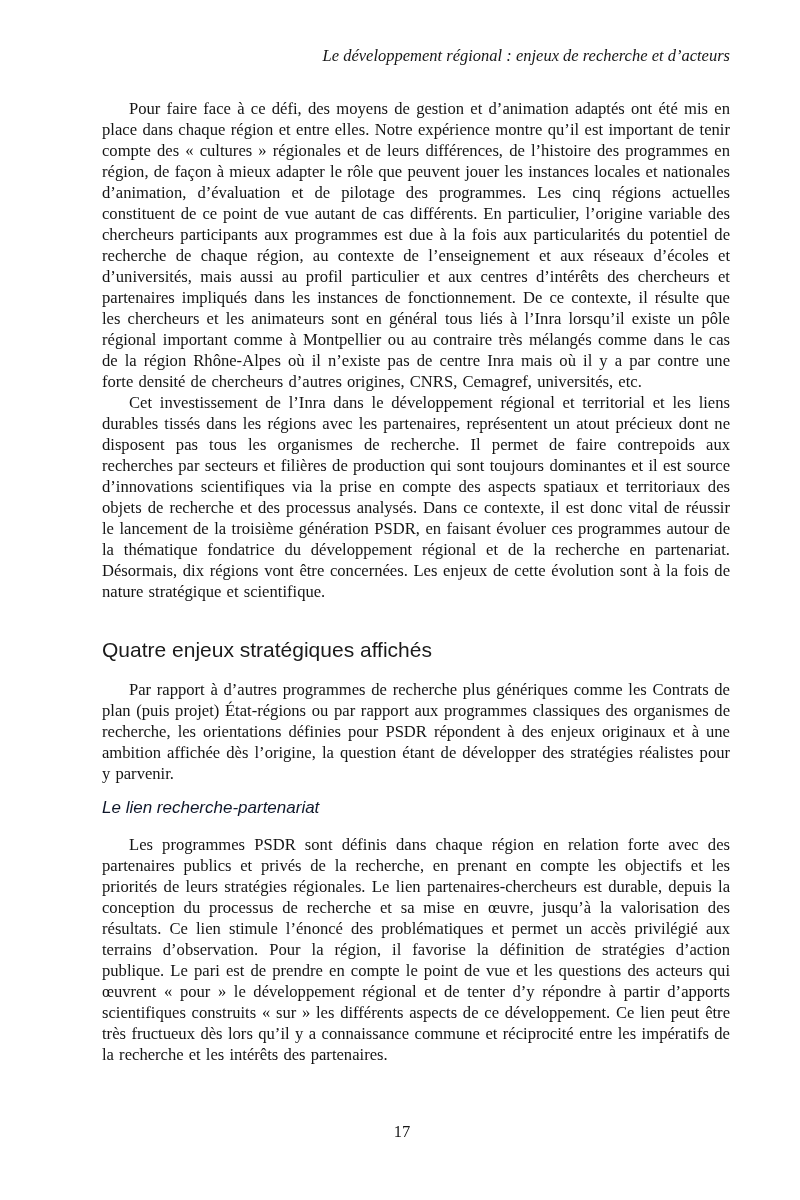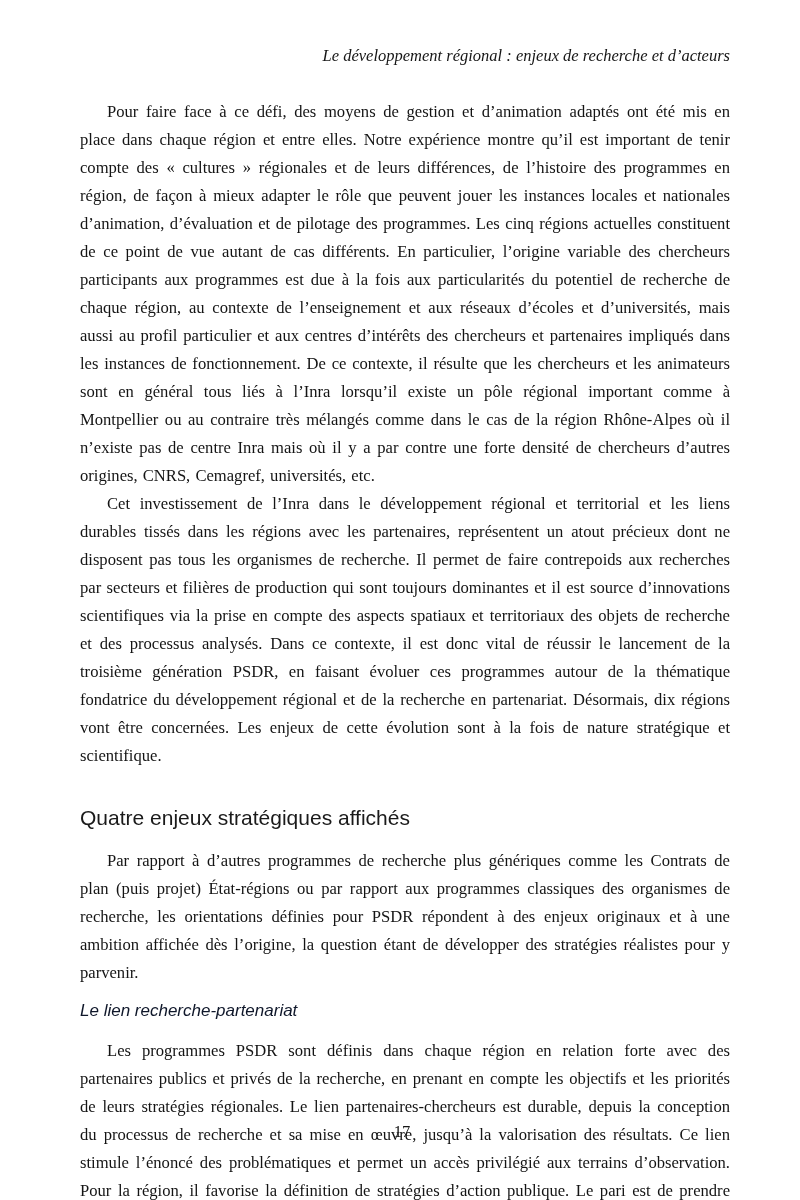--- a/index.html
+++ b/index.html
@@ -7,38 +7,38 @@
     padding: 0;
     background: #ffffff;
   }
   .page {
     position: relative;
     width: 800px;
     height: 1200px;
     box-sizing: border-box;
     background: #ffffff;
     color: #141414;
-    padding: 0 70px 0 80px;
+    padding: 0 70px 0 102px;
     overflow: hidden;
     font-family: "Liberation Serif", serif;
   }
   .running-head {
     margin-top: 46px;
     text-align: right;
     font-style: italic;
     font-size: 16.5px;
     line-height: 20px;
     color: #161616;
   }
   .body-text p {
     margin: 0;
     text-align: justify;
     text-indent: 27px;
     font-size: 16.6px;
-    line-height: 28px;
+    line-height: 21px;
     word-spacing: 1px;
     color: #141414;
   }
   .body-text p.first {
     margin-top: 32px;
   }
   .italic-inline {
   }
   .section-heading {
     margin: 36px 0 17px 0;

